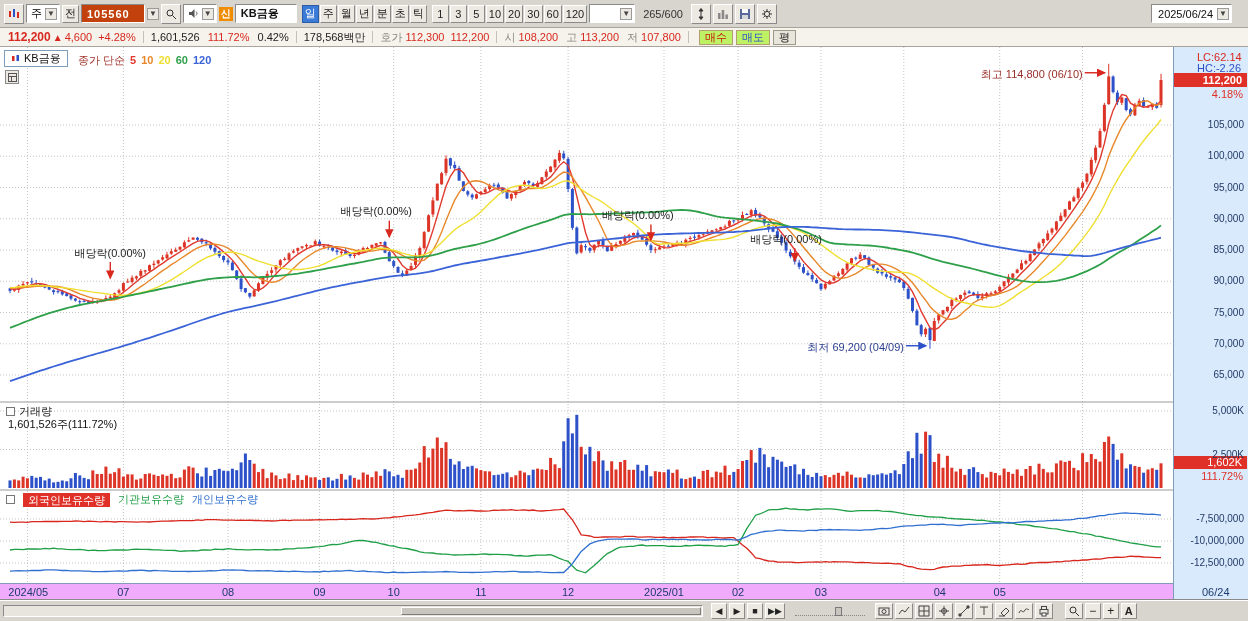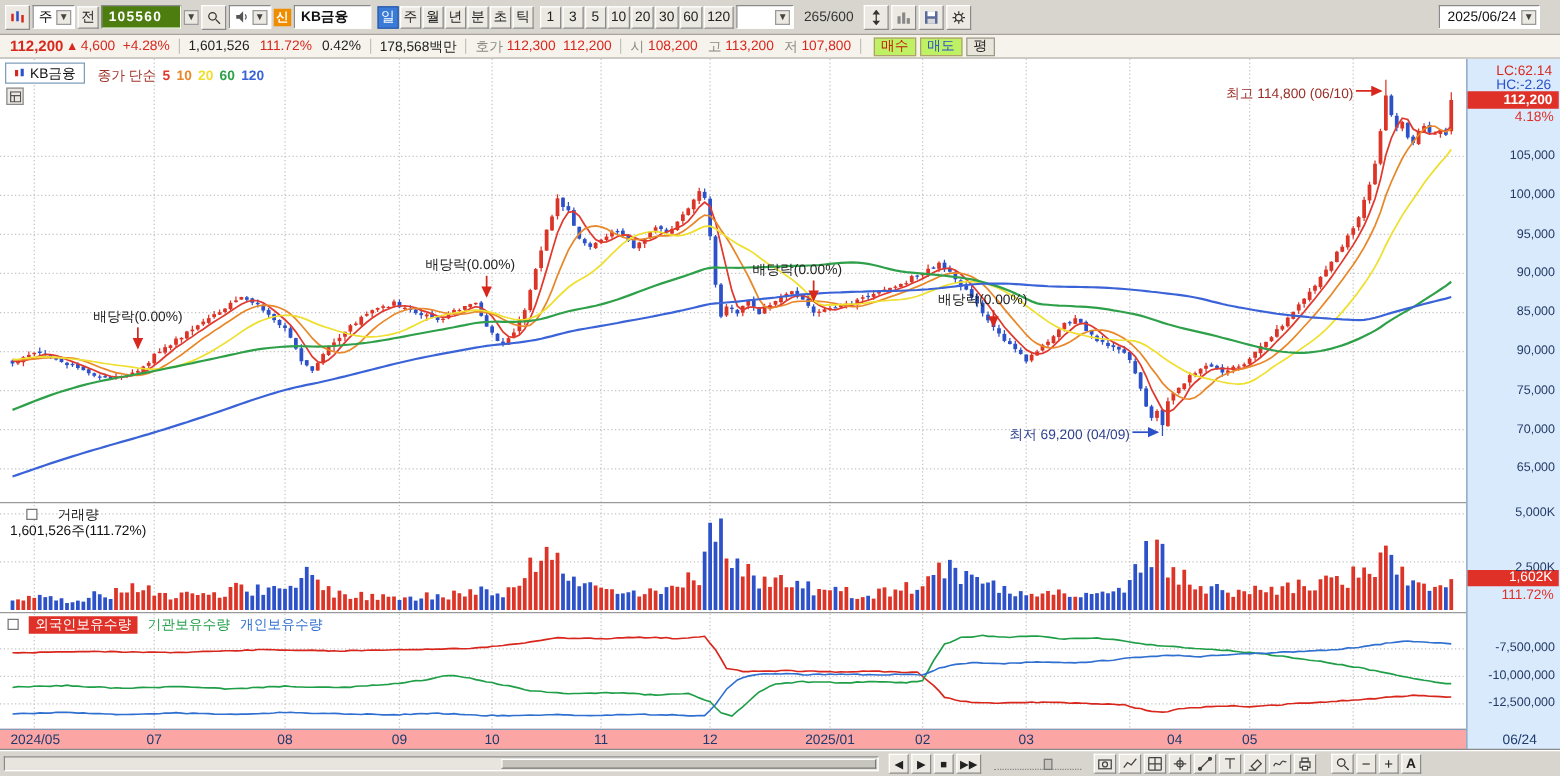--- a/index.html
+++ b/index.html
@@ -5,21 +5,21 @@
 *{margin:0;padding:0;box-sizing:border-box;}
 html,body{width:1248px;}
 body{font-family:"Liberation Sans","DejaVu Sans",sans-serif;font-size:11px;background:#9a9a9a;}
 .app{position:relative;width:1248px;height:621px;background:#fff;overflow:hidden;}
 
 
 .tb1{position:absolute;top:0;left:0;width:1248px;height:28px;background:#d8d5ce;border-bottom:1px solid #a8a49c;display:flex;align-items:center;gap:2px;padding:0 4px;}
 .ibtn{width:20px;height:20px;background:#ece9e2;border:1px solid;border-color:#fff #8a8a8a #8a8a8a #fff;display:flex;align-items:center;justify-content:center;padding:0;cursor:pointer;}
 .combo{height:19px;background:#fff;border:1px solid;border-color:#8a8a8a #fff #fff #8a8a8a;display:flex;align-items:center;padding:0 2px 0 4px;gap:3px;}
 .dd{font-size:8px;color:#444;background:#ece9e2;border:1px solid #9a9a9a;padding:0 1px;line-height:10px;}
-.codefield{width:64px;height:19px;background:#4d7c0f;color:#fff;border:1px solid;border-color:#8a8a8a #fff #fff #8a8a8a;display:flex;align-items:center;padding-left:5px;font-weight:bold;letter-spacing:1px;}
+.codefield{width:64px;height:19px;background:#c2410c;color:#fff;border:1px solid;border-color:#8a8a8a #fff #fff #8a8a8a;display:flex;align-items:center;padding-left:5px;font-weight:bold;letter-spacing:1px;}
 .badge{width:14px;height:14px;background:#f08c00;color:#fff;font-size:10px;font-weight:bold;display:flex;align-items:center;justify-content:center;}
 .namefield{min-width:62px;height:19px;background:#fff;border:1px solid;border-color:#8a8a8a #fff #fff #8a8a8a;display:flex;align-items:center;padding:0 5px;font-weight:bold;color:#111;}
 .pgroup{display:flex;gap:1px;margin-left:3px;}
 .pbtn{min-width:17px;height:18px;font-size:11px;background:#ece9e2;border:1px solid;border-color:#fff #8a8a8a #8a8a8a #fff;padding:0 2px;color:#222;cursor:pointer;}
 .pbtn.active{background:#3b7bd8;border-color:#2a5ca8;color:#fff;}
 .count{margin:0 6px;color:#333;}
 .datefield{height:19px;background:#fff;border:1px solid;border-color:#8a8a8a #fff #fff #8a8a8a;display:flex;align-items:center;gap:4px;padding:0 2px 0 6px;margin-right:12px;color:#111;}
 .spacer{flex:1;}
 
 
@@ -39,28 +39,28 @@
 .chart-region{position:absolute;top:47px;left:0;width:1248px;height:553px;background:#fff;overflow:hidden;}
 #chart-svg{position:absolute;left:0;top:0;}
 #ann-layer{position:absolute;left:0;top:0;width:1248px;height:553px;pointer-events:none;}
 #ann-layer div{position:absolute;white-space:nowrap;}
 .ann-ex{color:#222;}
 .ann-high{color:#992e28;}
 .ann-low{color:#2b3f8f;}
 .chart-tab{position:absolute;left:4px;top:3px;height:17px;background:#fff;border:1px solid #7f9db9;display:flex;align-items:center;gap:4px;padding:0 6px;color:#111;}
 .corner-btn{position:absolute;left:5px;top:23px;width:14px;height:14px;background:#ece9e2;border:1px solid #8a8a8a;display:flex;align-items:center;justify-content:center;padding:0;cursor:pointer;}
 .ma-legend{position:absolute;left:78px;top:6px;color:#a0342a;}
-.vol-header{position:absolute;left:6px;top:357px;display:flex;align-items:center;gap:16px;color:#222;margin-left:15px;}
+.vol-header{position:absolute;left:6px;top:357px;display:flex;align-items:center;gap:4px;color:#222;}
 .vol-sub{position:absolute;left:8px;top:370px;color:#111;}
 .hold-header{position:absolute;left:6px;top:445px;display:flex;align-items:center;gap:8px;}
 .chip{background:#e03128;color:#fff;padding:1px 5px;line-height:12px;}
 .hlbl-inst{color:#1e9e46;}
 .hlbl-ind{color:#2f6fd0;}
 .mini-sq{width:9px;height:9px;border:1px solid #777;background:#fff;display:inline-block;}
-.xaxis-row{position:absolute;left:0;top:536px;width:1173px;height:17px;background:#fca5a5;border-top:1px solid #7f9db9;}
+.xaxis-row{position:absolute;left:0;top:536px;width:1173px;height:17px;background:#f0abfc;border-top:1px solid #7f9db9;}
 .xlab{position:absolute;top:2px;color:#1c3a6e;}
 .yaxis-col{position:absolute;left:1173px;top:0;width:75px;height:553px;background:#d9eafc;border-left:1px solid #7f9db9;}
 .yaxis-col>div{position:absolute;padding-left:20px;}
 .ylab{right:4px;color:#223a66;font-size:10px;}
 .lc{left:3px;top:4px;color:#d8281e;}
 .hc{left:3px;top:15px;color:#2b50c8;}
 .price-box{left:0;right:1px;top:26px;height:14px;background:#e03128;color:#fff;font-weight:bold;text-align:right;padding:1px 5px 0 0;}
 .price-pct{right:5px;top:41px;color:#e03128;}
 .vol-box{left:0;right:1px;top:409px;height:13px;background:#e03128;color:#fff;text-align:right;padding:0 5px 0 0;}
 .vol-pct{right:5px;top:423px;color:#e03128;}

